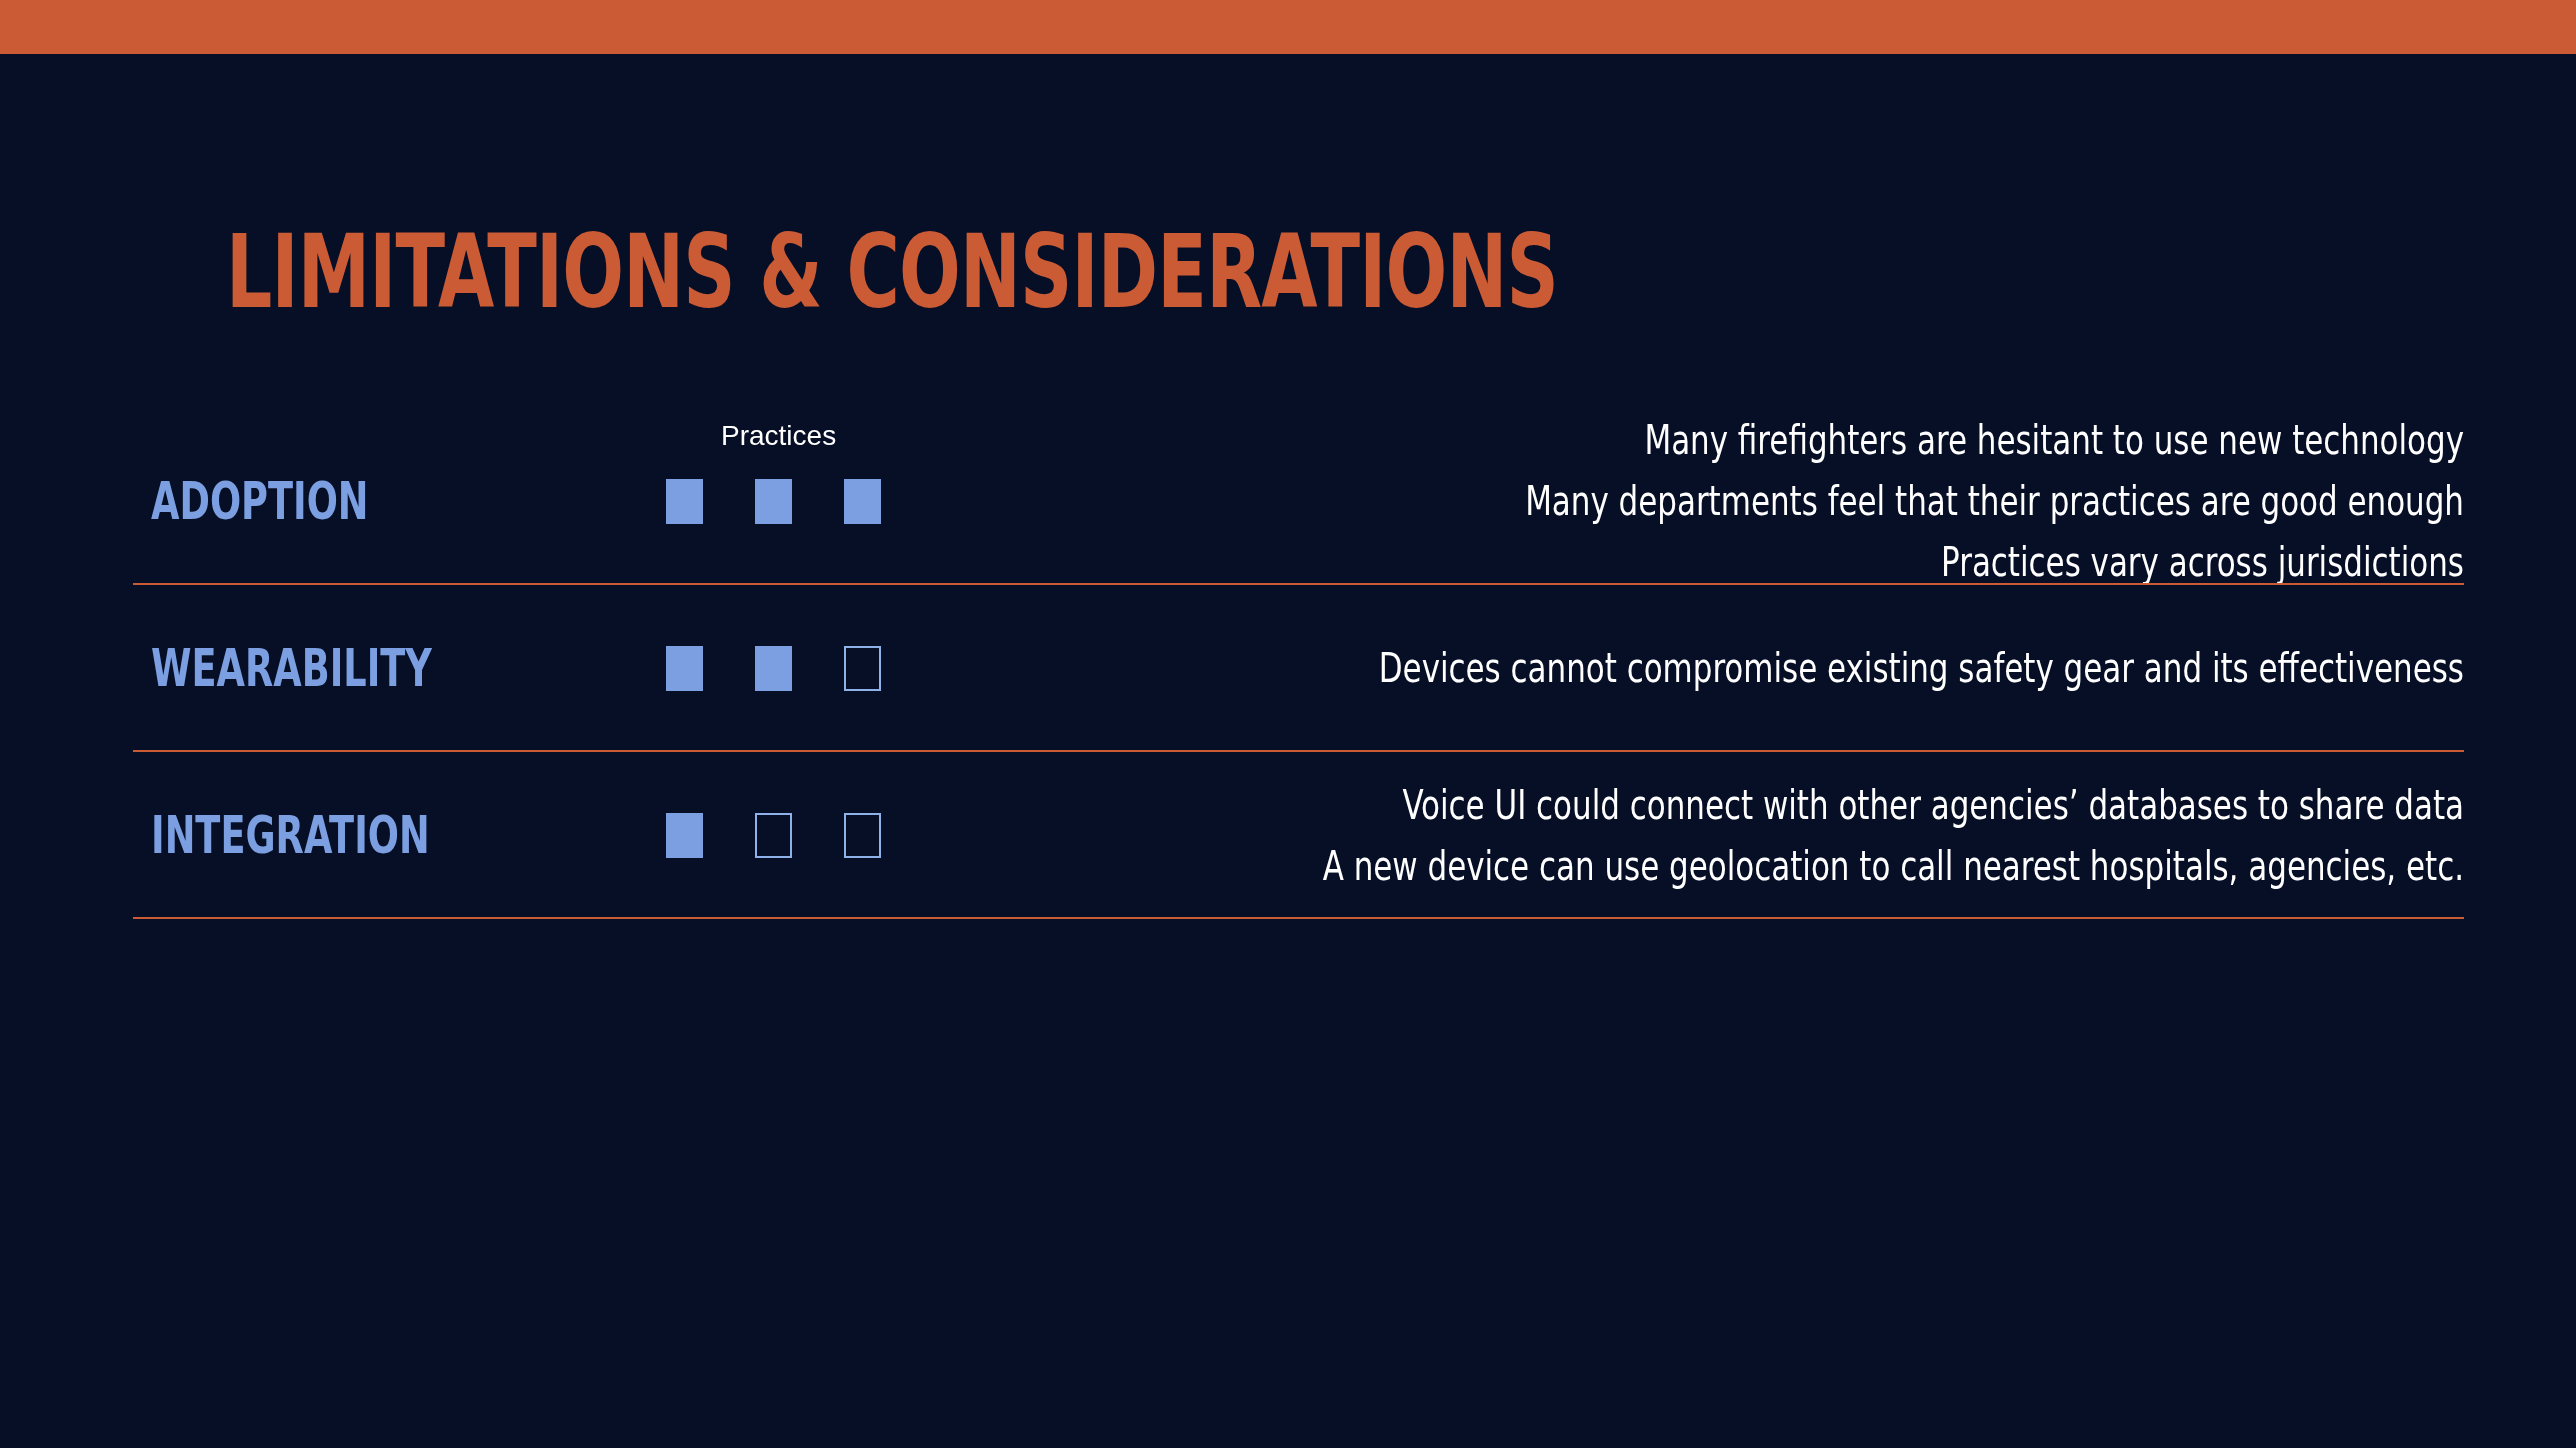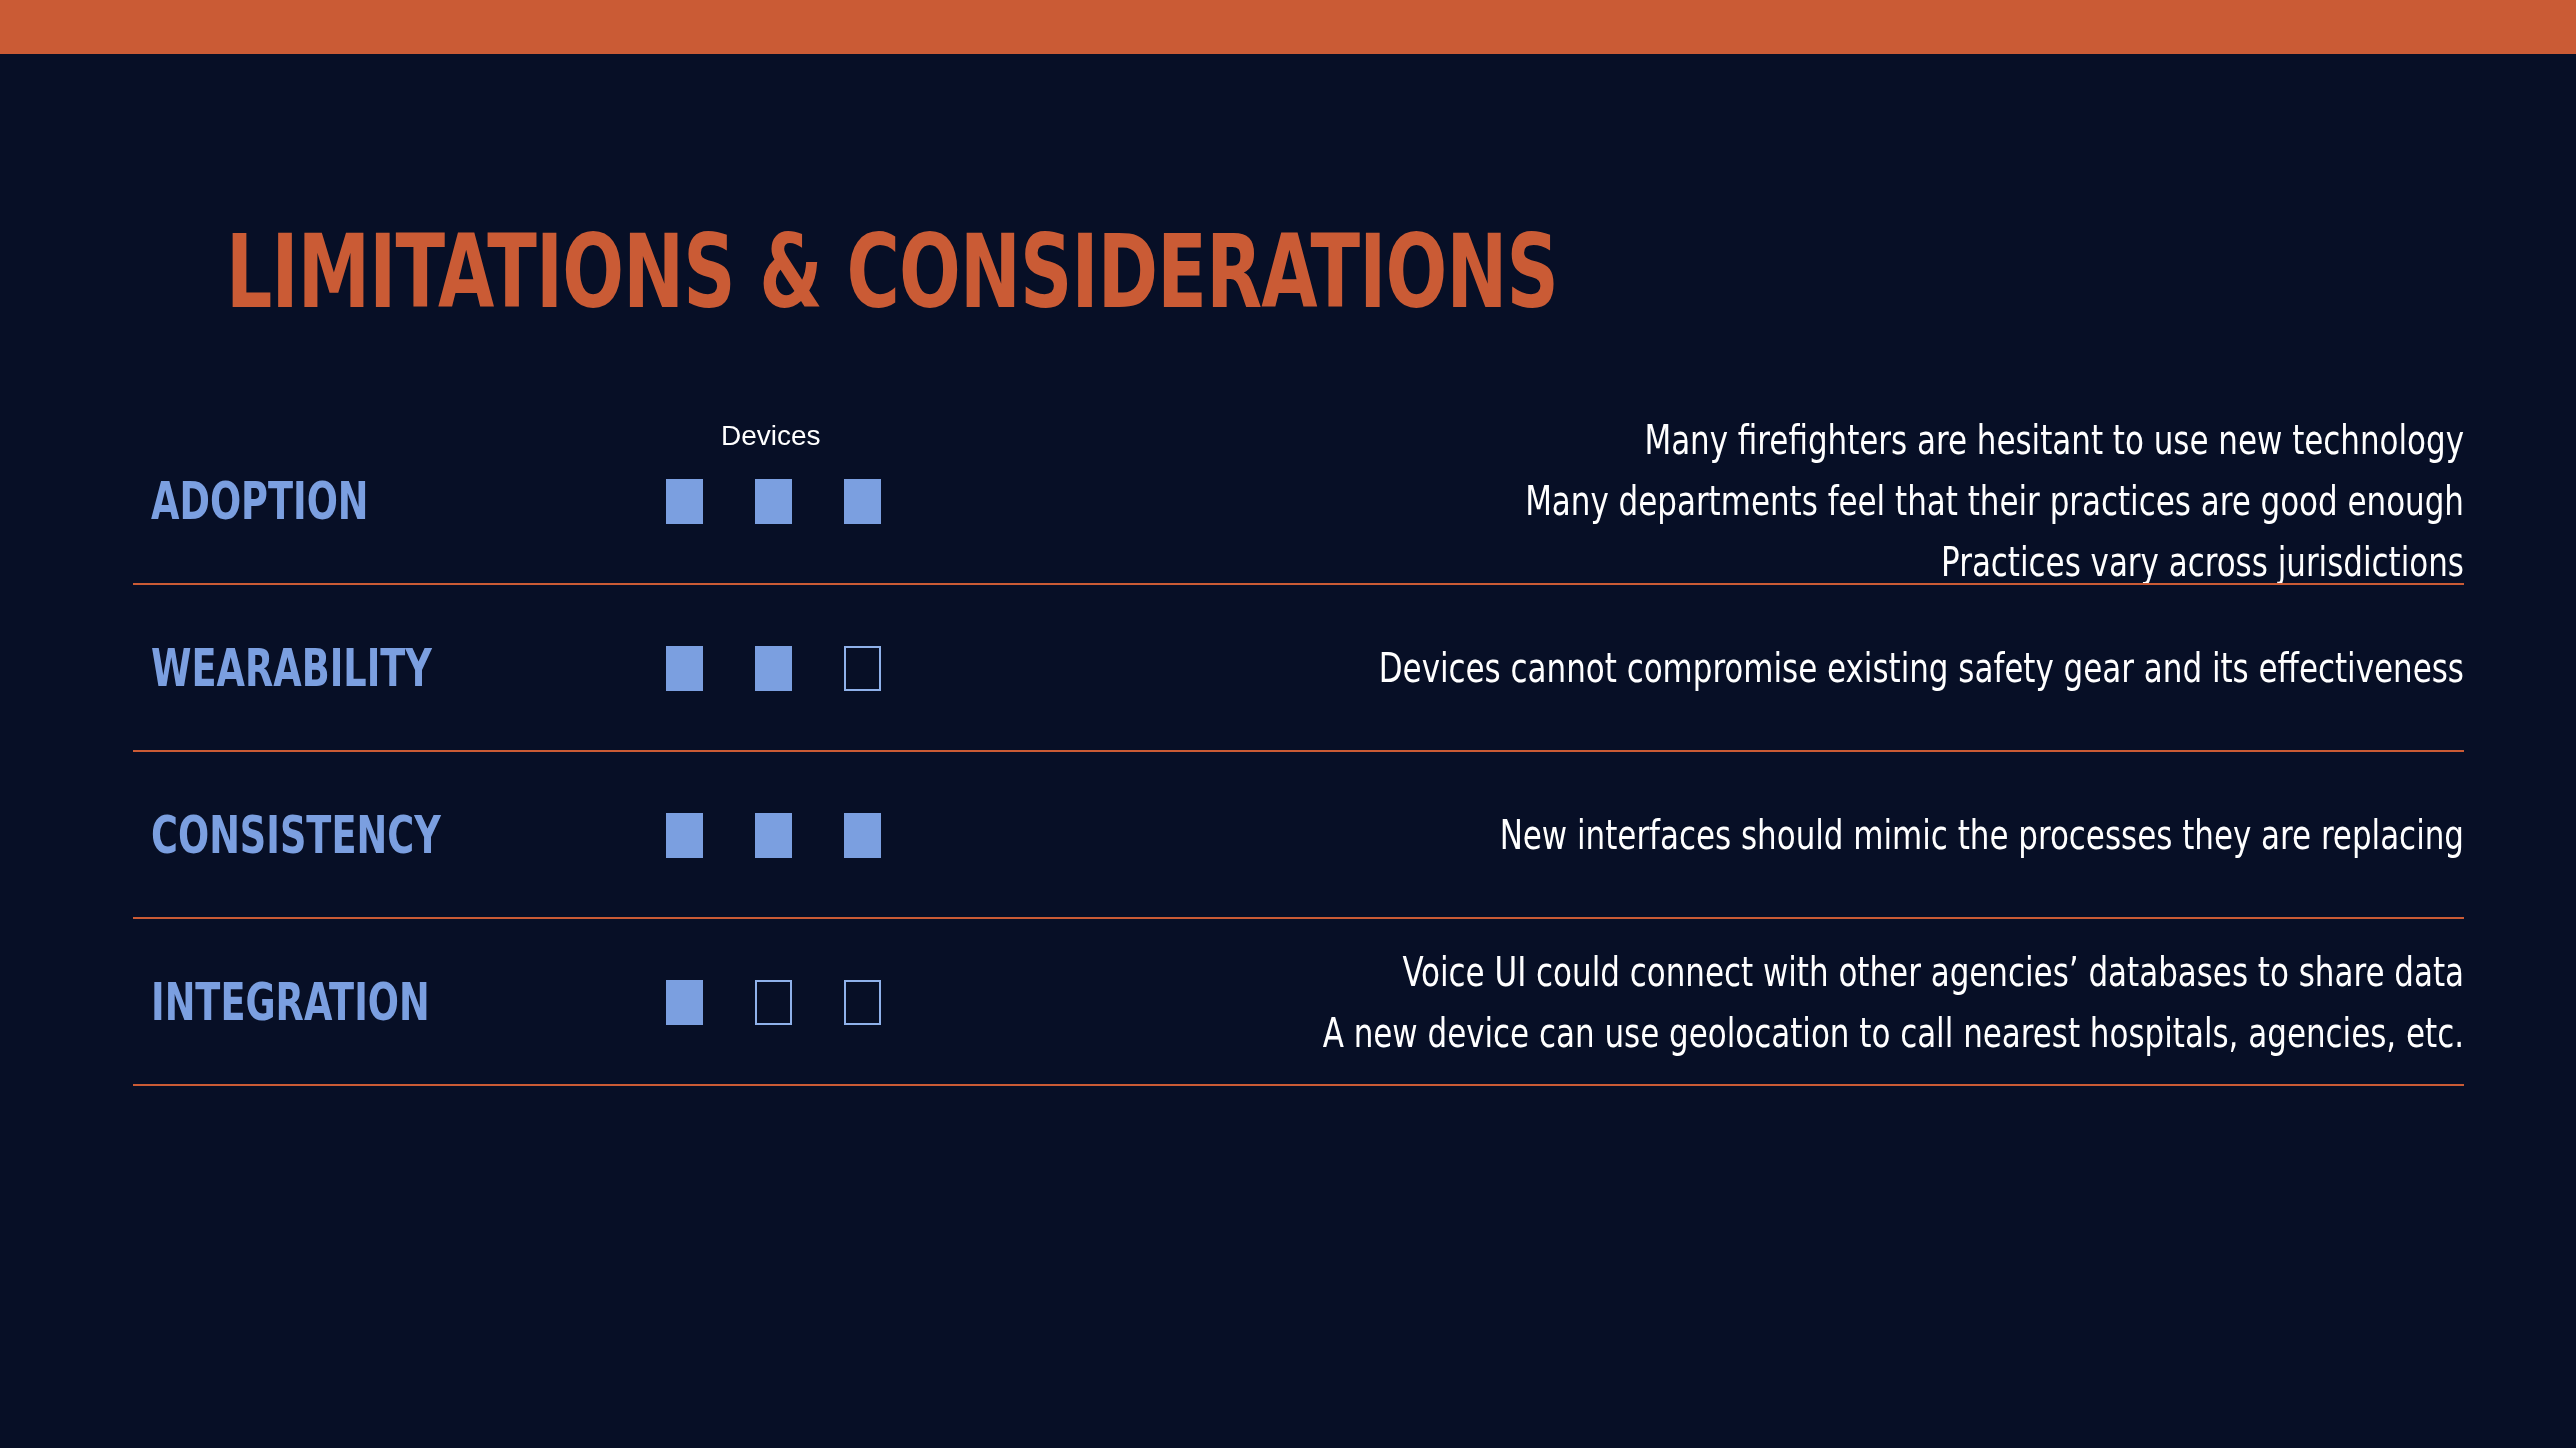--- a/index.html
+++ b/index.html
@@ -131,21 +131,21 @@
     bottom: 0;
   }
 </style>
 </head>
 <body>
 
 <div id="top-accent-bar"></div>
 
 <h1 id="slide-title">LIMITATIONS &amp; CONSIDERATIONS</h1>
 
-<div id="severity-header">Devices</div>
+<div id="severity-header">Practices</div>
 
 <div id="rows-container">
     <div class="matrix-row">
       <div class="row-inner">
         <div class="row-label">ADOPTION</div>
         <div class="severity-cell">
           <span class="sev-box filled"></span>
           <span class="sev-box filled"></span>
           <span class="sev-box filled"></span>
         </div>
@@ -166,34 +166,20 @@
           <span class="sev-box empty"></span>
         </div>
         <div class="row-desc">
           <span class="desc-line">Devices cannot compromise existing safety gear and its effectiveness</span>
         </div>
       </div>
       <div class="row-divider"></div>
     </div>
     <div class="matrix-row">
       <div class="row-inner">
-        <div class="row-label">CONSISTENCY</div>
-        <div class="severity-cell">
-          <span class="sev-box filled"></span>
-          <span class="sev-box filled"></span>
-          <span class="sev-box filled"></span>
-        </div>
-        <div class="row-desc">
-          <span class="desc-line">New interfaces should mimic the processes they are replacing</span>
-        </div>
-      </div>
-      <div class="row-divider"></div>
-    </div>
-    <div class="matrix-row">
-      <div class="row-inner">
         <div class="row-label">INTEGRATION</div>
         <div class="severity-cell">
           <span class="sev-box filled"></span>
           <span class="sev-box empty"></span>
           <span class="sev-box empty"></span>
         </div>
         <div class="row-desc">
           <span class="desc-line">Voice UI could connect with other agencies’ databases to share data</span>
           <span class="desc-line">A new device can use geolocation to call nearest hospitals, agencies, etc.</span>
         </div>

